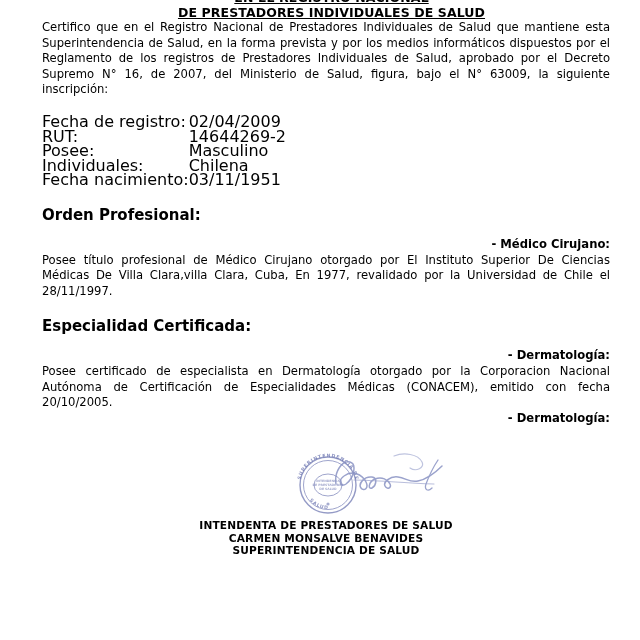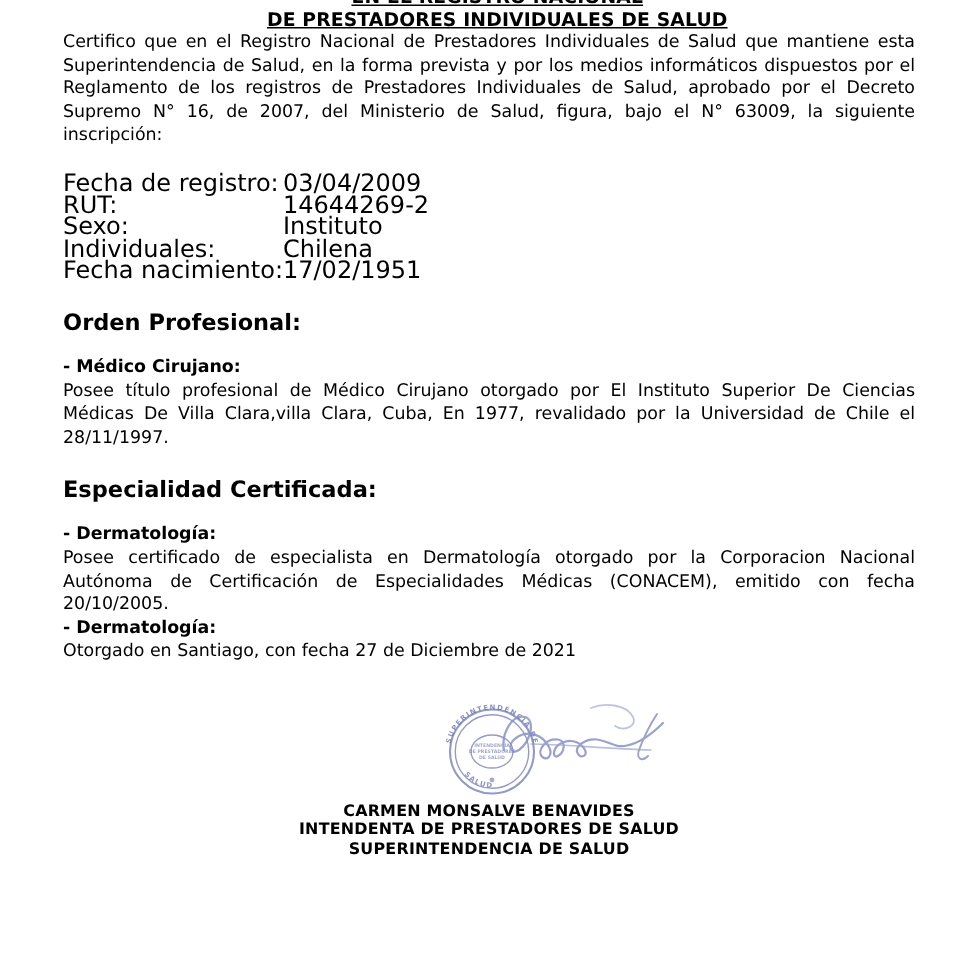--- a/index.html
+++ b/index.html
@@ -83,20 +83,21 @@
     font-weight: bold;
     font-size: 15px;
     line-height: 15px;
     margin-top: 20px;
   }
   .sub-title {
     font-weight: bold;
     font-size: 11.6px;
     line-height: 15.6px;
     margin-top: 14px;
+    text-align: right;
   }
   .sub-title.tight {
     margin-top: 0;
   }
   .sec-body {
     margin-top: 0;
   }
 
   .granted {
     margin-top: 21px;
@@ -142,53 +143,52 @@
   </div>
 
   <div class="body-wrap">
 
     <p class="para intro">Certifico que en el Registro Nacional de Prestadores Individuales de Salud que mantiene esta Superintendencia de Salud, en la forma prevista y por los medios informáticos dispuestos por el Reglamento de los registros de Prestadores Individuales de Salud, aprobado por el Decreto Supremo N° 16, de 2007, del Ministerio de Salud, figura, bajo el N° 63009, la siguiente inscripción:</p>
 
     <table class="fields">
       <tbody>
         <tr>
           <td class="lbl">Fecha de registro:</td>
-          <td class="val">03/04/2009</td>
+          <td class="val">02/04/2009</td>
         </tr>
         <tr>
           <td class="lbl">RUT:</td>
           <td class="val">14644269-2</td>
         </tr>
         <tr>
-          <td class="lbl">Sexo:</td>
-          <td class="val">Instituto</td>
+          <td class="lbl">Posee:</td>
+          <td class="val">Masculino</td>
         </tr>
         <tr>
           <td class="lbl">Individuales:</td>
           <td class="val">Chilena</td>
         </tr>
         <tr>
           <td class="lbl">Fecha nacimiento:</td>
-          <td class="val">17/02/1951</td>
+          <td class="val">03/11/1951</td>
         </tr>
       </tbody>
     </table>
 
     <div class="sec-title">Orden Profesional:</div>
     <div class="sub-title">- Médico Cirujano:</div>
     <p class="para sec-body">Posee título profesional de Médico Cirujano otorgado por El Instituto Superior De Ciencias Médicas De Villa Clara,villa Clara, Cuba, En 1977, revalidado por la Universidad de Chile el 28/11/1997.</p>
 
     <div class="sec-title">Especialidad Certificada:</div>
 
     <div class="sub-title">- Dermatología:</div>
     <p class="para sec-body">Posee certificado de especialista en Dermatología otorgado por la Corporacion Nacional Autónoma de Certificación de Especialidades Médicas (CONACEM), emitido con fecha 20/10/2005.</p>
 
     <div class="sub-title tight">- Dermatología:</div>
 
-    <p class="para granted">Otorgado en Santiago, con fecha 27 de Diciembre de 2021</p>
 
     <div class="sign-area">
 
       <svg class="stamp-svg" width="76" height="64" viewBox="0 0 76 64">
         <defs>
           <path id="arcTop" d="M 10,33 A 28,28 0 1 1 66,33" fill="none"></path>
           <path id="arcBot" d="M 14,33 A 24,24 0 1 0 62,33" fill="none"></path>
         </defs>
         <g stroke="#6b74b0" fill="none" opacity="0.72">
           <ellipse cx="38" cy="33" rx="28" ry="28" stroke-width="1.4"></ellipse>
@@ -215,19 +215,19 @@
                    C62,38 57,40 55,36 C53,32 60,26 68,27 C76,28 80,33 88,31
                    C98,29 106,22 112,16" stroke-width="1.5"></path>
           <path d="M108,10 C104,16 99,26 96,34 C94,40 98,42 102,38" stroke-width="1.3"></path>
           <path d="M24,30 C44,30 72,33 104,34" stroke-width="1.1" opacity="0.7"></path>
           <path d="M64,6 C74,2 88,4 92,12 C95,18 86,22 80,18" stroke-width="1.2" opacity="0.65"></path>
         </g>
       </svg>
     </div>
 
     <div class="sign-block">
+      <div>INTENDENTA DE PRESTADORES DE SALUD</div>
       <div>CARMEN MONSALVE BENAVIDES</div>
-      <div>INTENDENTA DE PRESTADORES DE SALUD</div>
       <div>SUPERINTENDENCIA DE SALUD</div>
     </div>
 
   </div>
 </div>
 
 </body></html>

